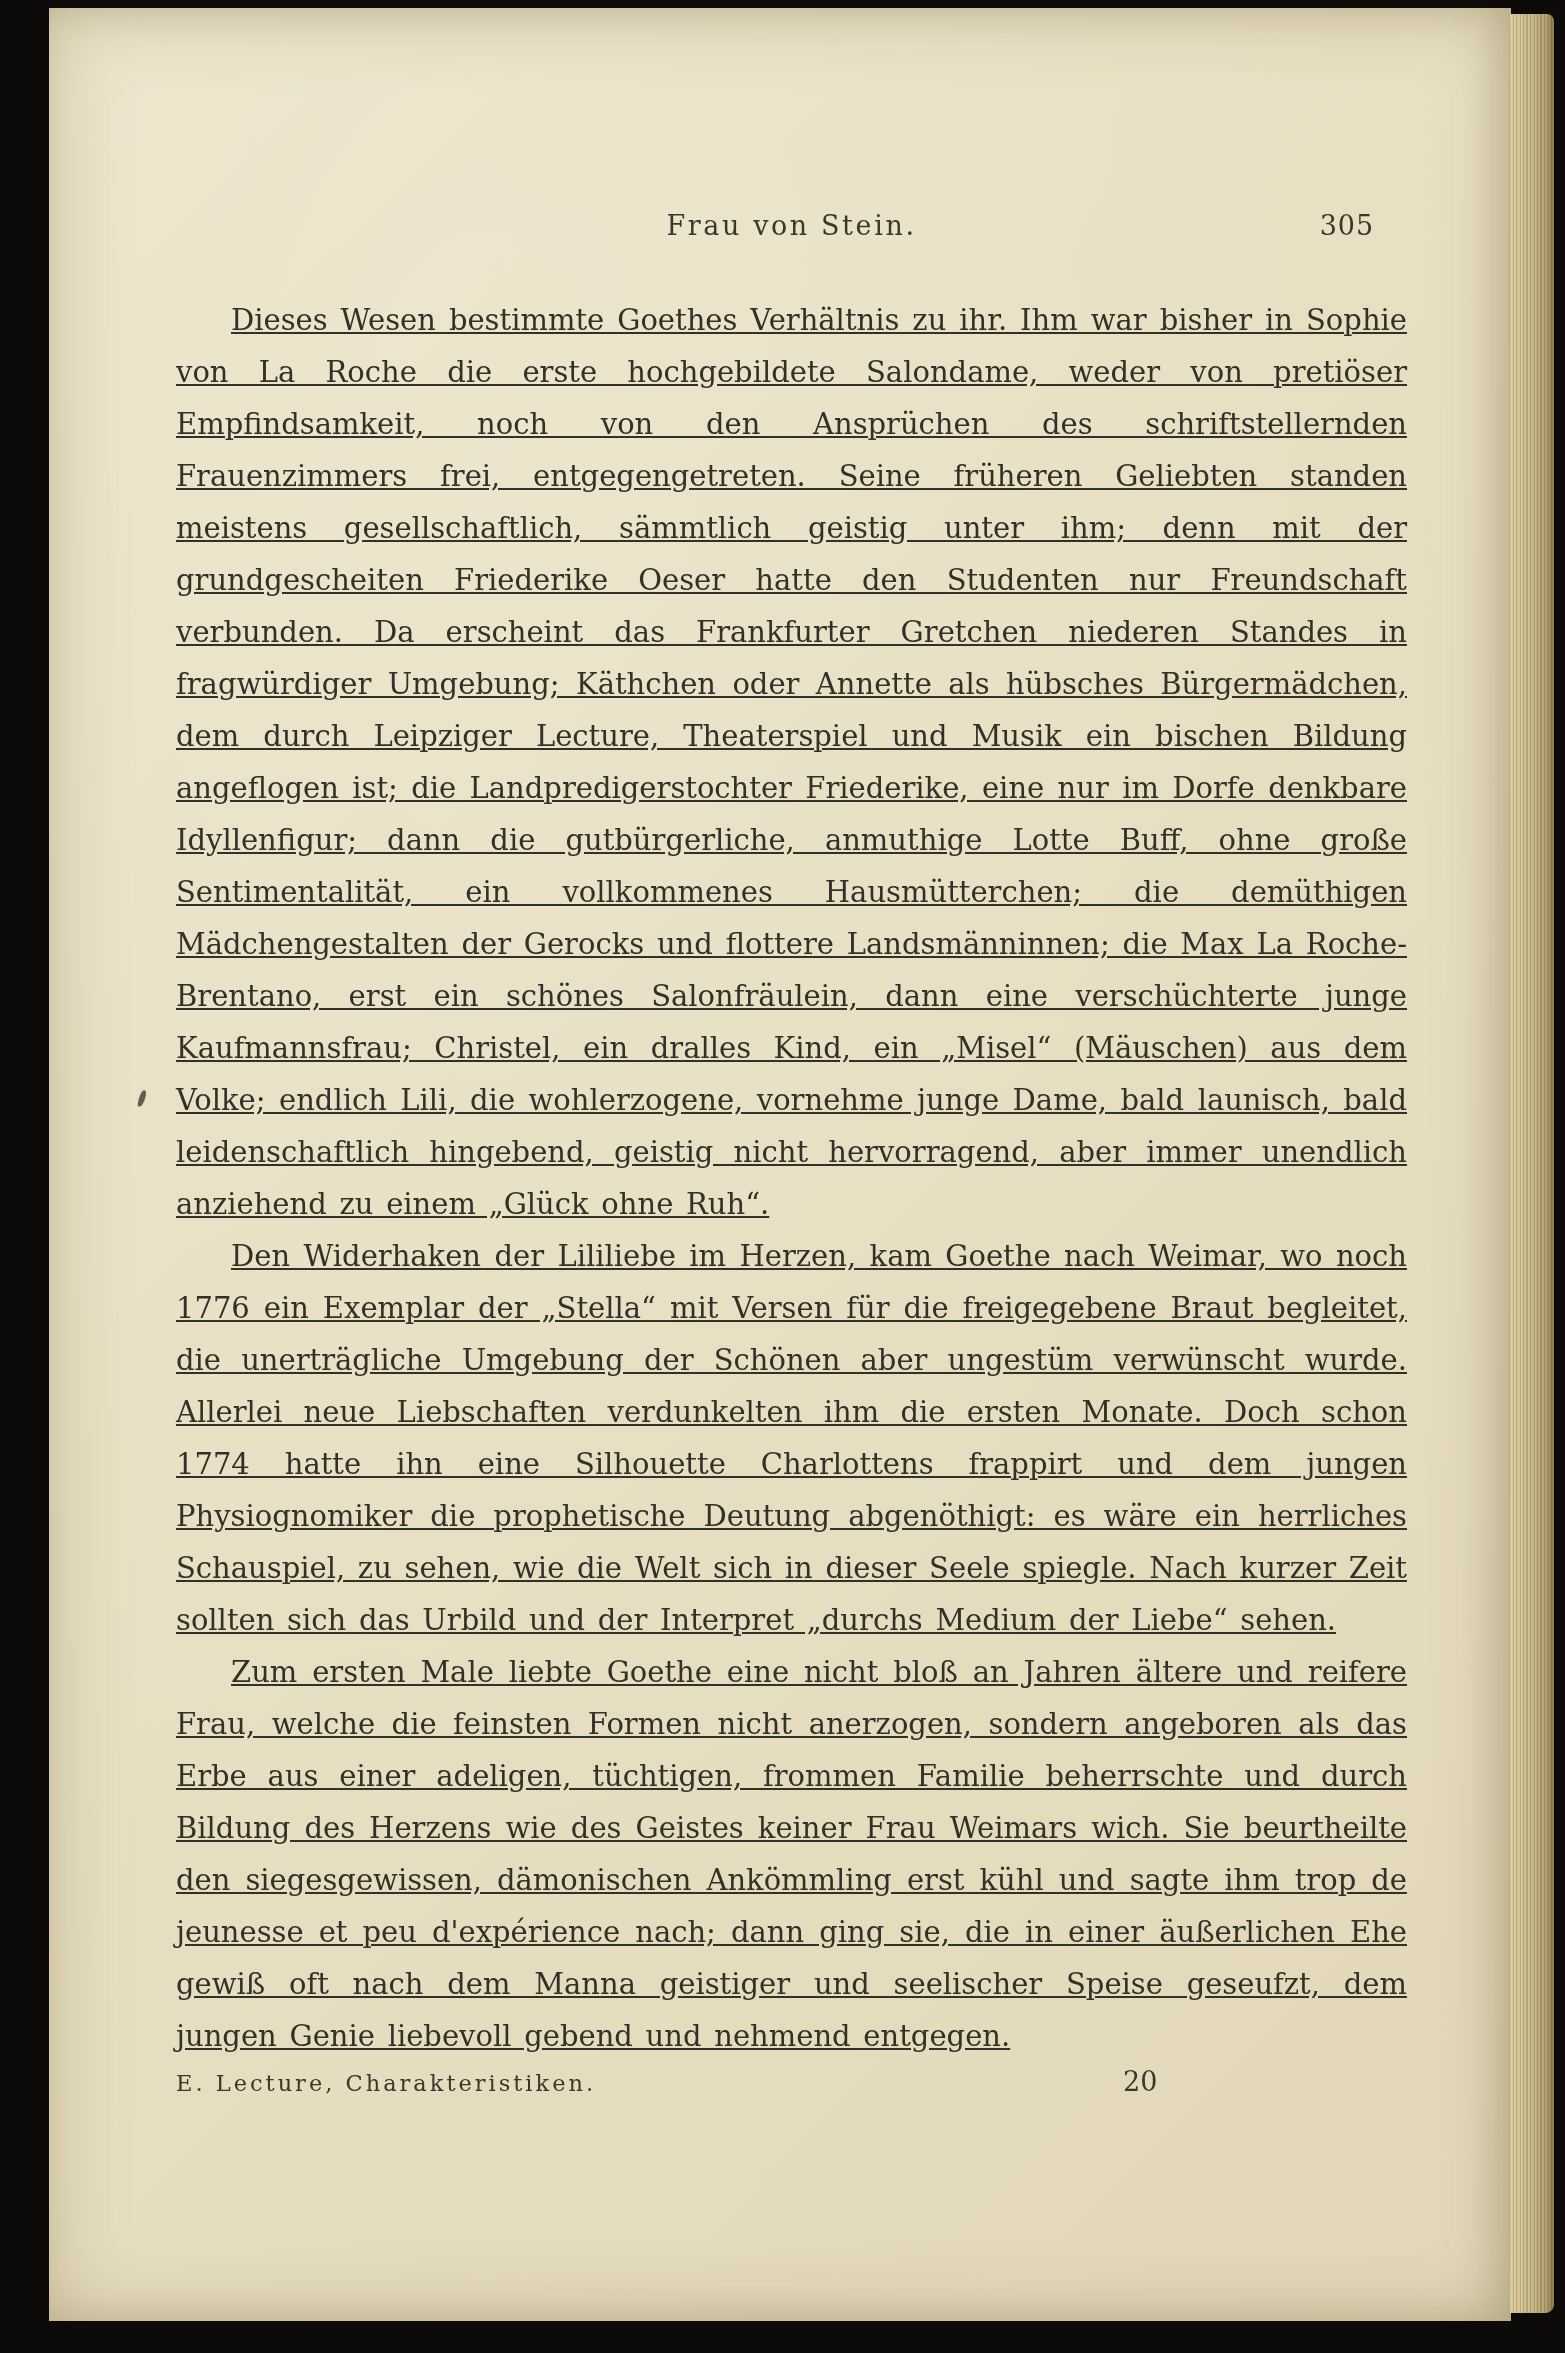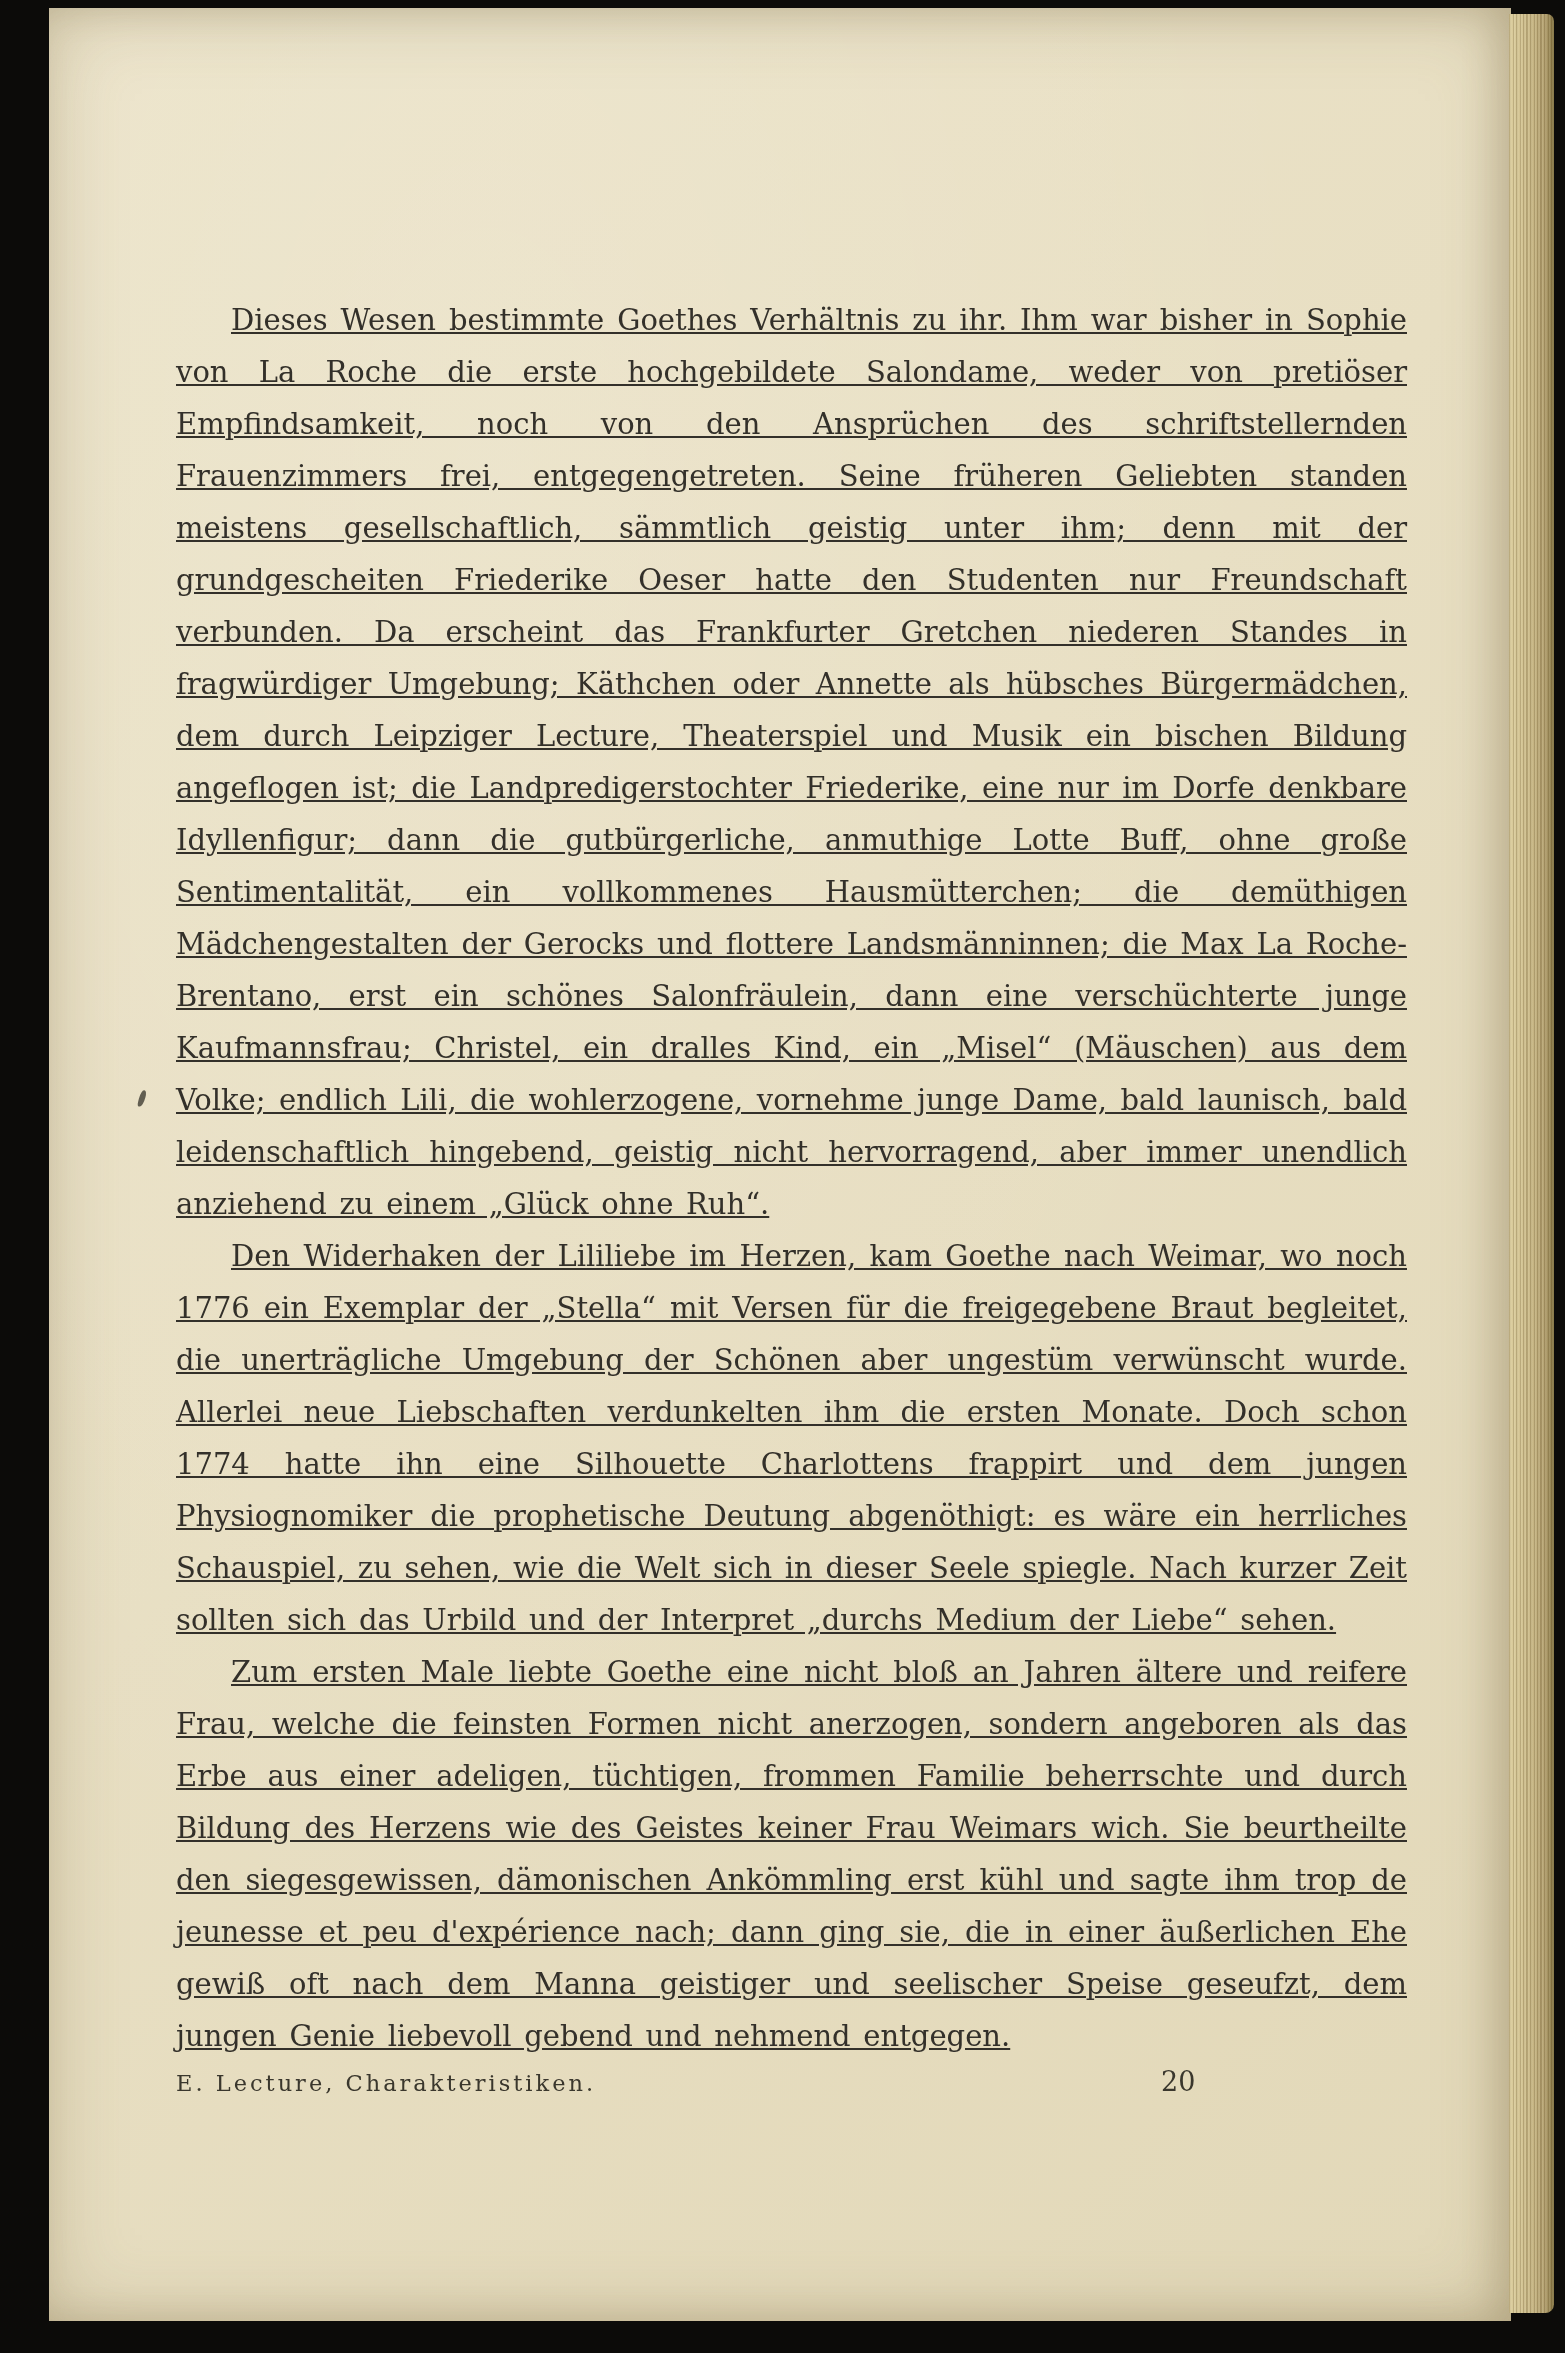--- a/index.html
+++ b/index.html
@@ -111,30 +111,33 @@
   .footer-signature {
     font-size: 22.5px;
     letter-spacing: 3px;
   }
   .sheet-number {
     position: absolute;
     left: 947px;
     top: -3.5px;
     font-size: 27px;
     letter-spacing: 0;
-    margin-left: 38px;
   }
 </style>
 </head>
 <body>
 
 <div class="scan">
 
   <div class="paper">
 
+    <div class="running-head">
+      <span class="running-title">Frau von Stein.</span>
+      <span class="page-number">305</span>
+    </div>
 
     <div class="text-block">
       <p>Dieses Wesen bestimmte Goethes Verhältnis zu ihr. Ihm war bisher in Sophie von La Roche die erste hochgebildete Salondame, weder von pretiöser Empfindsamkeit, noch von den Ansprüchen des schriftstellernden Frauenzimmers frei, entgegengetreten. Seine früheren Geliebten standen meistens gesellschaftlich, sämmtlich geistig unter ihm; denn mit der grundgescheiten Friederike Oeser hatte den Studenten nur Freundschaft verbunden. Da erscheint das Frankfurter Gretchen niederen Standes in fragwürdiger Umgebung; Käthchen oder Annette als hübsches Bürgermädchen, dem durch Leipziger Lecture, Theaterspiel und Musik ein bischen Bildung angeflogen ist; die Landpredigerstochter Friederike, eine nur im Dorfe denkbare Idyllenfigur; dann die gutbürgerliche, anmuthige Lotte Buff, ohne große Sentimentalität, ein vollkommenes Hausmütterchen; die demüthigen Mädchengestalten der Gerocks und flottere Landsmänninnen; die Max La Roche-Brentano, erst ein schönes Salonfräulein, dann eine verschüchterte junge Kaufmannsfrau; Christel, ein dralles Kind, ein „Misel“ (Mäuschen) aus dem Volke; endlich Lili, die wohlerzogene, vornehme junge Dame, bald launisch, bald leidenschaftlich hingebend, geistig nicht hervorragend, aber immer unendlich anziehend zu einem „Glück ohne Ruh“.</p>
       <p>Den Widerhaken der Lililiebe im Herzen, kam Goethe nach Weimar, wo noch 1776 ein Exemplar der „Stella“ mit Versen für die freigegebene Braut begleitet, die unerträgliche Umgebung der Schönen aber ungestüm verwünscht wurde. Allerlei neue Liebschaften verdunkelten ihm die ersten Monate. Doch schon 1774 hatte ihn eine Silhouette Charlottens frappirt und dem jungen Physiognomiker die prophetische Deutung abgenöthigt: es wäre ein herrliches Schauspiel, zu sehen, wie die Welt sich in dieser Seele spiegle. Nach kurzer Zeit sollten sich das Urbild und der Interpret „durchs Medium der Liebe“ sehen.</p>
       <p>Zum ersten Male liebte Goethe eine nicht bloß an Jahren ältere und reifere Frau, welche die feinsten Formen nicht anerzogen, sondern angeboren als das Erbe aus einer adeligen, tüchtigen, frommen Familie beherrschte und durch Bildung des Herzens wie des Geistes keiner Frau Weimars wich. Sie beurtheilte den siegesgewissen, dämonischen Ankömmling erst kühl und sagte ihm trop de jeunesse et peu d'expérience nach; dann ging sie, die in einer äußerlichen Ehe gewiß oft nach dem Manna geistiger und seelischer Speise geseufzt, dem jungen Genie liebevoll gebend und nehmend entgegen.</p>
     </div>
 
     <div class="ink-mark"></div>
 
     <div class="footer-line">

